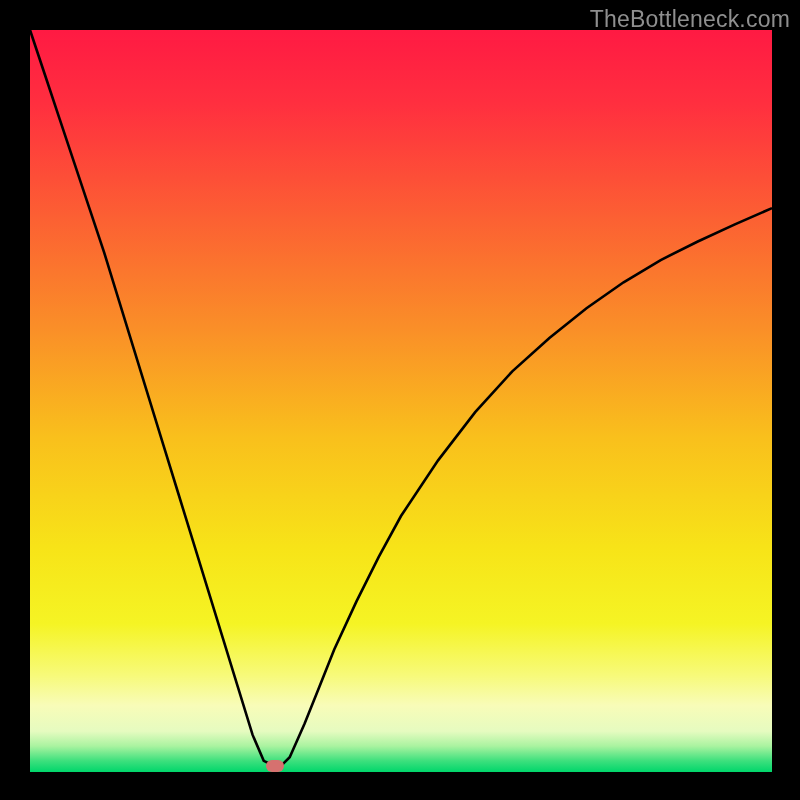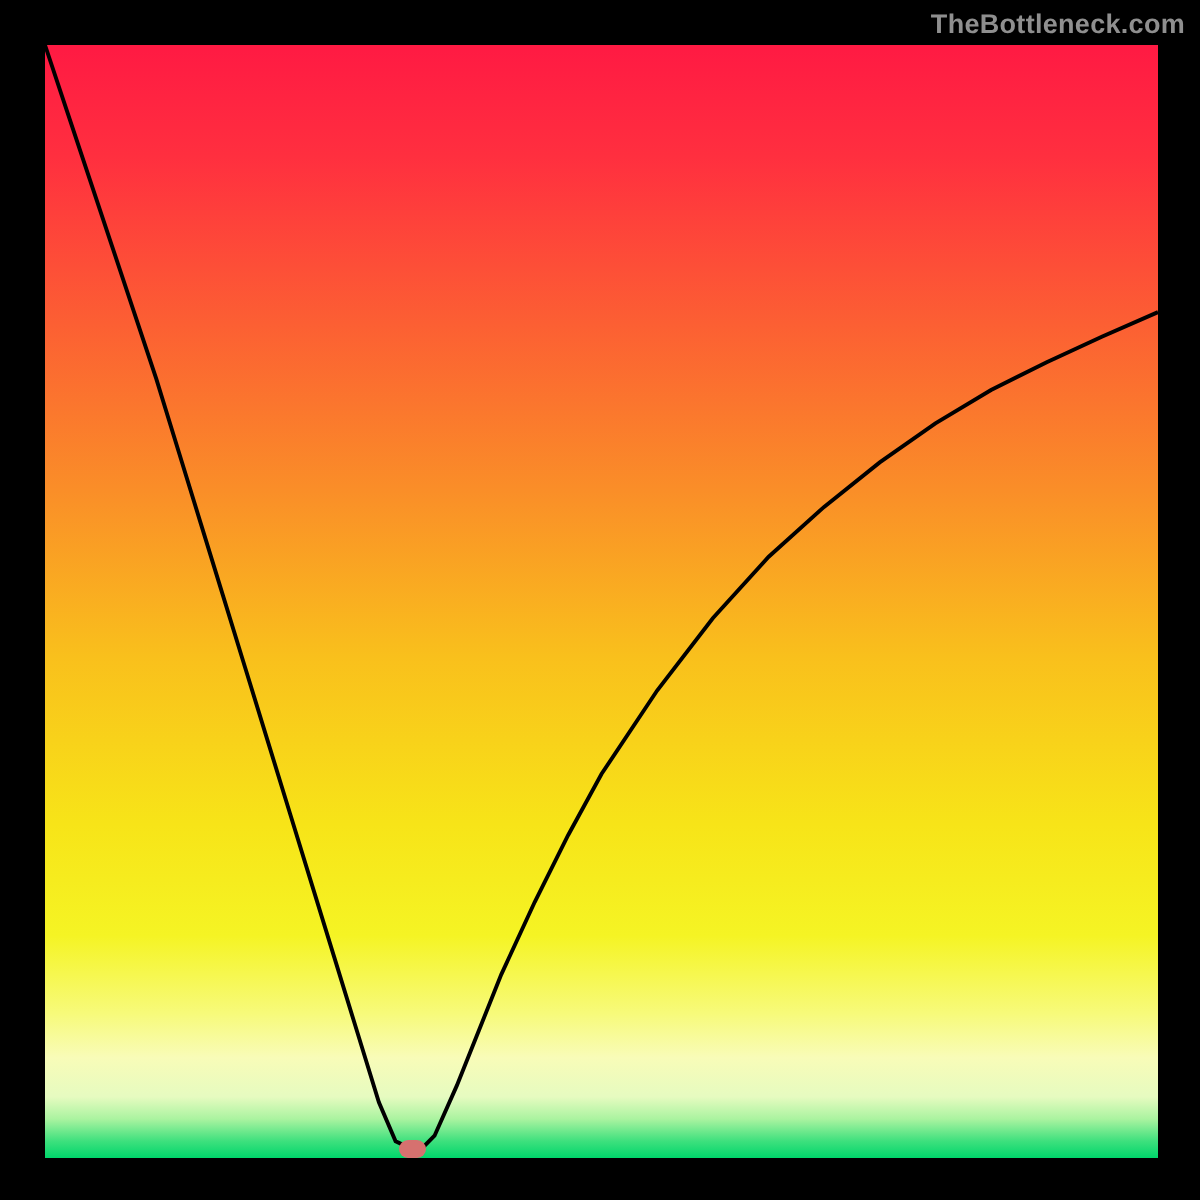--- a/index.html
+++ b/index.html
@@ -37,22 +37,22 @@
     top: 0;
     width: 100%;
     height: 100%;
     overflow: visible;
   }
   .watermark {
     position: absolute;
     top: 6px;
     right: 10px;
     color: #8f8f8f;
-    font-size: 18px;
-    font-weight: 700;
+    font-size: 23px;
+    font-weight: 400;
     letter-spacing: 0.2px;
     user-select: none;
   }
   .marker {
     position: absolute;
     width: 18px;
     height: 12px;
     background: #d6716f;
     border-radius: 6px / 6px;
     transform: translate(-50%, -50%);

